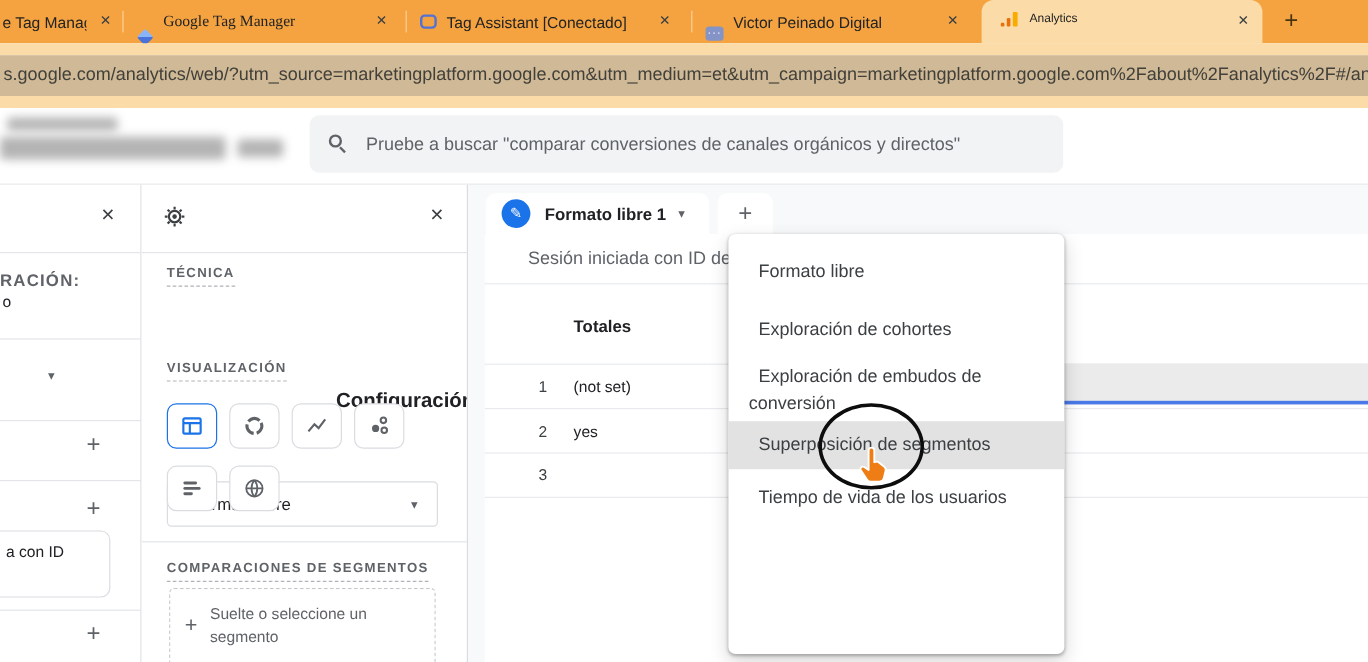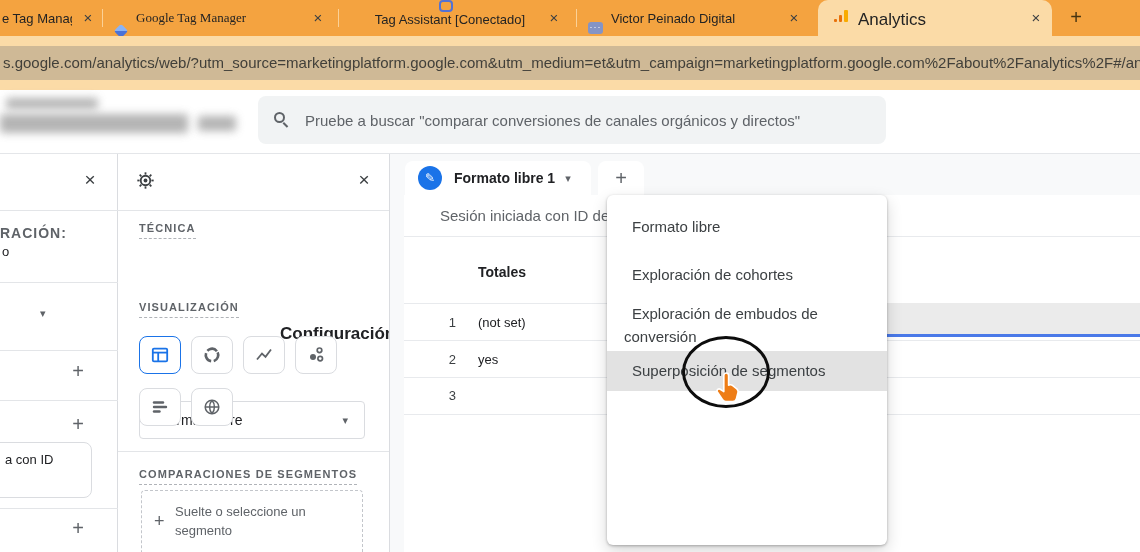--- a/index.html
+++ b/index.html
@@ -102,40 +102,40 @@
   <span class="tab-close" style="left:80px;">×</span>
   <div class="tab-sep" style="left:102px;"></div>
 
   <div class="btab" style="left:112px; width:226px;font-family:Liberation Serif, serif;">
     <span class="fav gtm-diamond" style="left:4px; top:13px; position:relative; margin-right:14px;"></span>
     <span class="title">Google Tag Manager</span>
   </div>
   <span class="tab-close" style="left:310px;">×</span>
   <div class="tab-sep" style="left:338px;"></div>
 
-  <div class="btab" style="left:350px; width:200px;flex-direction:column;">
+  <div class="btab" style="left:350px; width:200px;">
     <span class="fav ta-bubble" style="position:relative; top:0; margin-right:8px;"></span>
     <span class="title">Tag Assistant [Conectado]</span>
   </div>
   <span class="tab-close" style="left:546px;">×</span>
   <div class="tab-sep" style="left:576px;"></div>
 
   <div class="btab" style="left:588px; width:200px;">
     <span class="fav vp-badge" style="position:relative; margin-right:8px;">···</span>
     <span class="title">Victor Peinado Digital</span>
   </div>
   <span class="tab-close" style="left:786px;">×</span>
 
   <div id="active-tab">
     <span class="fav ga-logo" style="left:16px;">
       <span class="b1"></span>
         <span class="b2"></span>
         <span class="b3"></span>
     </span>
-    <span style="position:absolute; left:40px; top:10px; font-size:17px; color:#232323;">Analytics</span>
+    <span style="position:absolute; left:40px; top:10px; font-size:10px; color:#232323;">Analytics</span>
     <span class="tab-close" style="left:210px;">×</span>
   </div>
   <div id="new-tab-btn">+</div>
 </div>
 
 <div class="abs" id="strip1"></div>
 <div class="abs" id="omnibox">
   <div class="url">s.google.com/analytics/web/?utm_source=marketingplatform.google.com&amp;utm_medium=et&amp;utm_campaign=marketingplatform.google.com%2Fabout%2Fanalytics%2F#/ana</div>
 </div>
 <div class="abs" id="strip2"></div>
@@ -287,20 +287,21 @@
   <div class="row-num" style="top:234px;">3</div>
   <div class="row-val" style="top:234px;"></div>
   <div class="trow-border" style="top:260px;"></div>
 </div>
 
 <div class="abs" id="type-menu">
   <div class="menu-item mi-48">Formato libre</div>
   <div class="menu-item mi-48">Exploración de cohortes</div>
   <div class="menu-item mi-wrap">Exploración de embudos de conversión</div>
   <div class="menu-item mi-hl">Superposición de segmentos</div>
+  <div class="menu-item mi-48">Tiempo de vida de los usuarios</div>
 </div>
 
 <div id="annotation-circle"></div>
 <div id="cursor-hand">
   <svg width="32" height="34" viewBox="0 0 26 30">
     <path d="M10.2 3.0 c0-1.2 1-2.1 2.1-2.1 c1.2 0 2.1 1 2.1 2.1 l0 8.6 l1.2-0.3 c0.8-0.2 1.6 0 2.2 0.5 l3.9 3.2 c0.9 0.7 1.3 1.9 1 3 l-1.4 5.5 c-0.4 1.5-1.7 2.5-3.2 2.5 l-6.2 0 c-1.1 0-2.2-0.6-2.8-1.5 l-4.6-6.9 c-0.5-0.8-0.3-1.9 0.5-2.4 c0.6-0.4 1.4-0.4 2 0 l3.2 2.1 Z" fill="#ee7d16" stroke="#ffffff" stroke-width="1.4" stroke-linejoin="round"></path>
   </svg>
 </div>
 
 </body></html>

